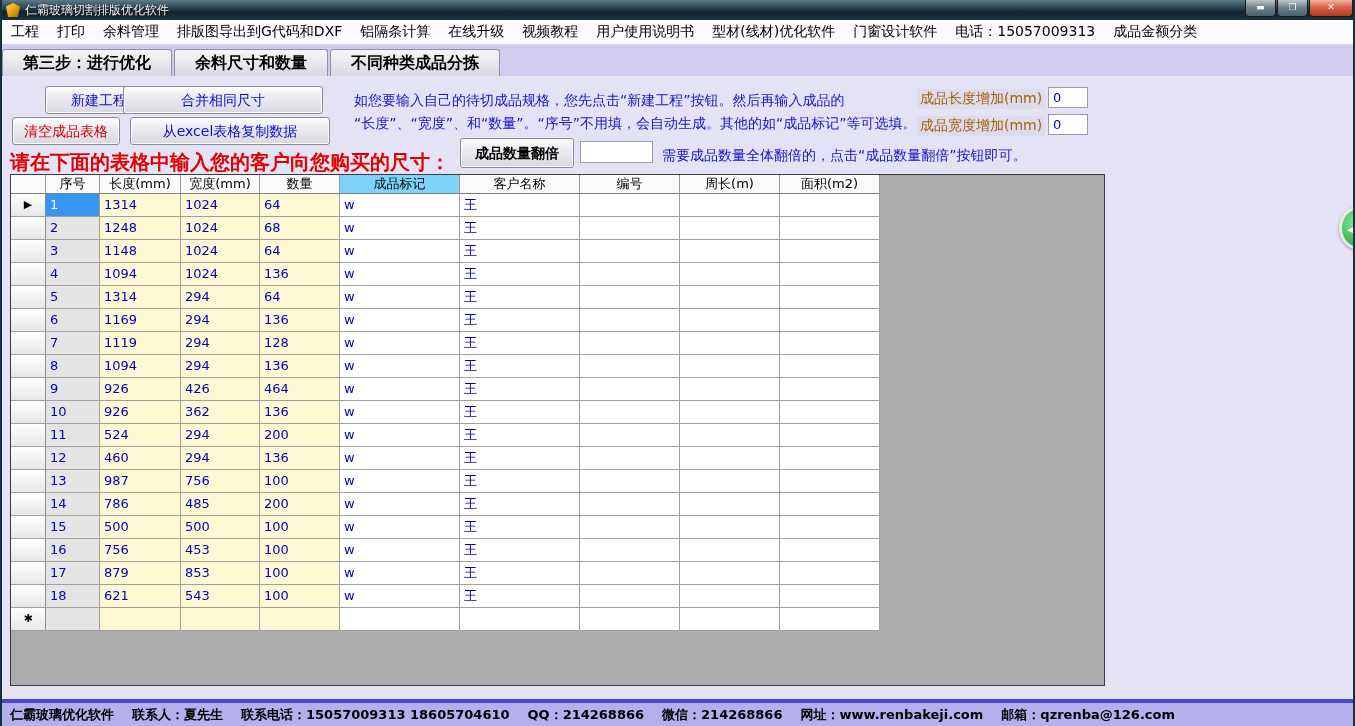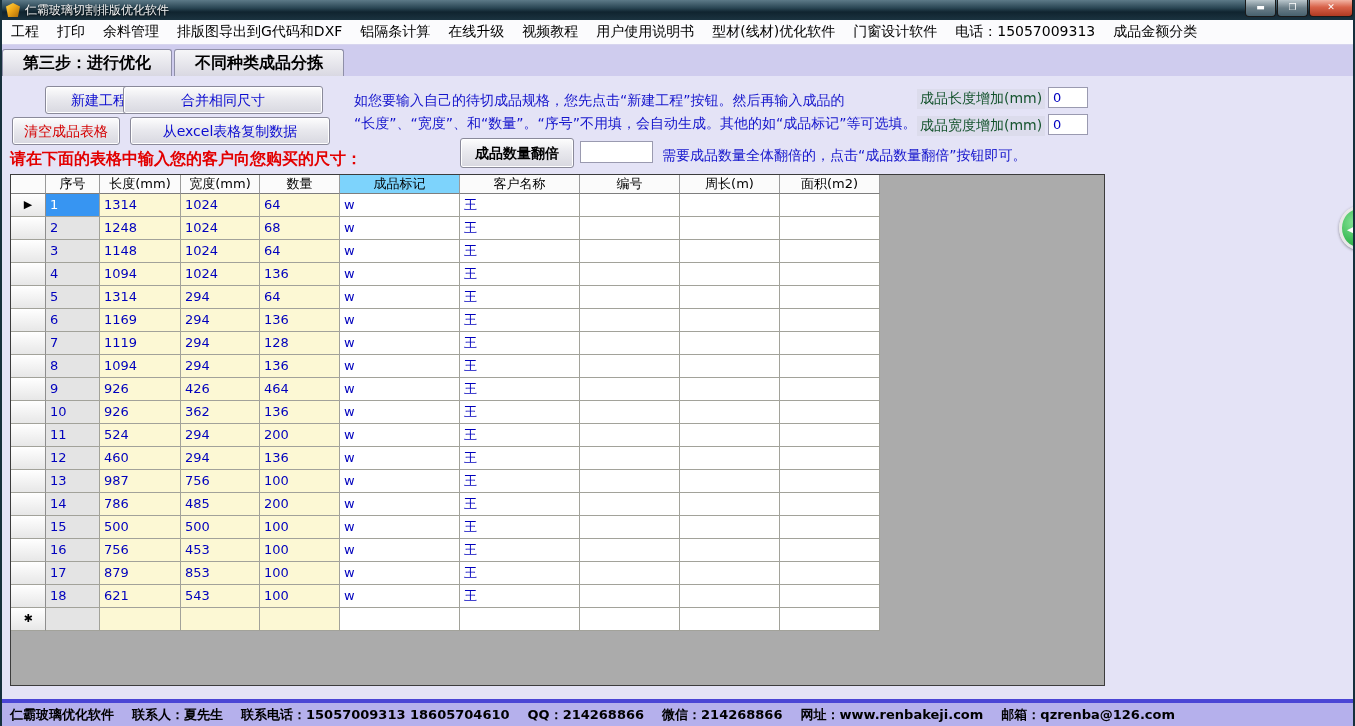--- a/index.html
+++ b/index.html
@@ -40,23 +40,23 @@
 
   
   .btn { position:absolute; border:1px solid #8a8a9a; border-radius:3px;
          background:linear-gradient(#fdfdfd,#e9e9ee 45%,#d8d8e0);
          box-shadow:inset 0 0 0 1px #fff; font-size:14px; text-align:center; cursor:default; }
   .btn.blue { color:#0b0bd0; }
   .btn.red  { color:#d40000; }
   .btn.dark { color:#000; }
 
   .blue-text { position:absolute; color:#1414cc; font-size:14px; white-space:nowrap; }
-  .red-label { position:absolute; left:8px; top:149px; color:#e30000; font-size:16px; font-weight:bold; }
-
-  .adj-label { position:absolute; color:#14532d; font-size:14px; background:#dcdcec; padding:1px 3px; white-space:nowrap; }
+  .red-label { position:absolute; left:8px; top:149px; color:#e30000; font-size:20px; font-weight:bold; }
+
+  .adj-label { position:absolute; color:#a16207; font-size:14px; background:#dcdcec; padding:1px 3px; white-space:nowrap; }
   .adj-input { position:absolute; width:40px; height:21px; border:1px solid #9a9ab0; background:#fff;
                font-size:13px; color:#0000c0; padding:0 4px; font-family:inherit; }
   .dbl-input { position:absolute; left:578px; top:141px; width:73px; height:22px;
                border:1px solid #9a9ab0; background:#fff; font-size:13px; padding:0 4px; font-family:inherit; }
 
   
   .grid { position:absolute; left:8px; top:174px; width:1095px; height:512px;
           background:#ababab; border:1px solid #3c3c3c; overflow:hidden; }
   .grow { display:flex; height:23px; width:690px; }
   .gcell { border-right:1px solid #a2a29a; border-bottom:1px solid #a2a29a; font-size:13px;
@@ -116,20 +116,21 @@
       <span class="menu-item">视频教程</span>
       <span class="menu-item">用户使用说明书</span>
       <span class="menu-item">型材(线材)优化软件</span>
       <span class="menu-item">门窗设计软件</span>
       <span class="menu-item">电话：15057009313</span>
       <span class="menu-item">成品金额分类</span>
     </div>
 
   <div class="tabstrip">
       <div class="tab">第三步：进行优化</div>
+      <div class="tab">余料尺寸和数量</div>
       <div class="tab">不同种类成品分拣</div>
     </div>
 
   <div class="btn blue" style="left:10px; top:86px; width:108px; height:28px; line-height:26px;margin-left:33px;">新建工程</div>
   <div class="btn blue" style="left:121px; top:86px; width:200px; height:28px; line-height:26px;">合并相同尺寸</div>
   <div class="btn red" style="left:10px; top:117px; width:108px; height:28px; line-height:26px;">清空成品表格</div>
   <div class="btn blue" style="left:128px; top:117px; width:200px; height:28px; line-height:26px;">从excel表格复制数据</div>
 
   <div class="blue-text" style="left:352px; top:92px;">如您要输入自己的待切成品规格，您先点击“新建工程”按钮。然后再输入成品的</div>
   <div class="blue-text" style="left:352px; top:115px;">“长度”、“宽度”、和“数量”。“序号”不用填，会自动生成。其他的如“成品标记”等可选填。</div>

